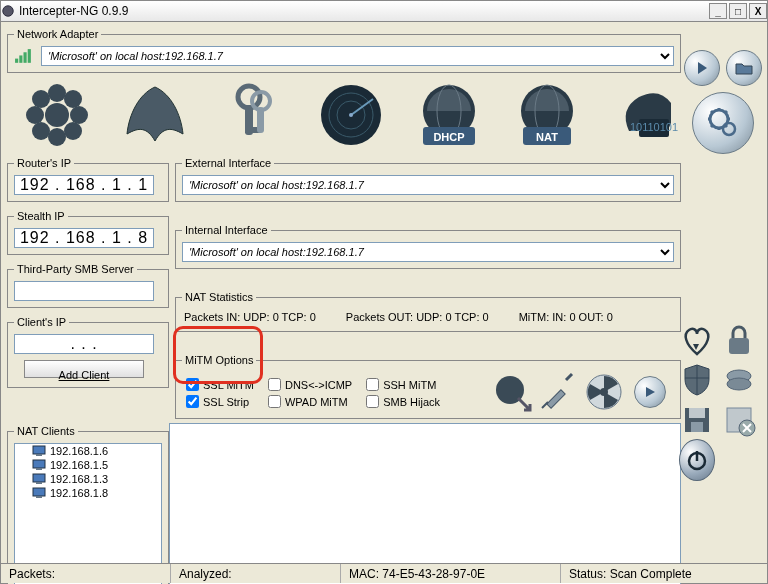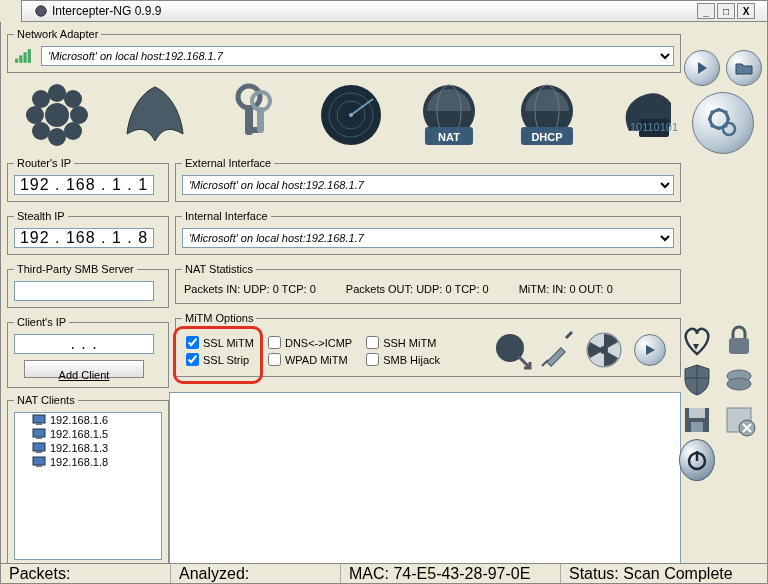--- a/index.html
+++ b/index.html
@@ -1,58 +1,58 @@
 <!DOCTYPE html>
 <html><head>
 <meta charset="utf-8">
 <style>
 * { box-sizing: border-box; margin: 0; padding: 0; font-family: Tahoma, sans-serif; font-size: 11px; }
 body { background: #ece9d8; width: 768px; height: 584px; overflow: hidden; }
-.titlebar { height: 22px; background: linear-gradient(#fff,#e8e8e8); border: 1px solid #888; display: flex; align-items: center; padding: 0 12px; margin-left: 21px; }
+.titlebar { height: 22px; background: linear-gradient(#fff,#e8e8e8); border: 1px solid #888; display: flex; align-items: center; padding: 0 0; }
 .title-icon { width: 14px; height: 14px; margin-right: 4px; display:inline-flex; align-items:center; justify-content:center; }
 .title { flex: 1; font-size: 12px; }
 .winbtns { display: flex; gap: 2px; }
 .winbtn { width: 18px; height: 16px; border: 1px solid #888; background: #eee; display: flex; align-items:center; justify-content:center; font-family: Arial; font-size:10px; font-weight:bold; }
 .app { border: 1px solid #888; border-top: none; height: 562px; padding: 4px 6px; position: relative; }
 fieldset { border: 1px solid #888; padding: 6px 6px 6px 6px; margin: 2px 0; position: relative; background: #ece9d8; }
 legend { font-size: 11px; padding: 0 3px; background: #ece9d8; }
 .top-row { display: flex; align-items: stretch; gap: 6px; }
 .adapter-group { flex: 1; }
 .signal { width: 22px; display:inline-block; }
 .dropdown { width: 100%; height: 20px; border: 1px solid #7f9db9; background: #fff; font-size: 11px; padding: 1px 2px; font-style: italic; }
 .big-icons { display: flex; gap: 10px; padding: 4px 6px; align-items: center; }
 .big-icon { width: 88px; height: 72px; display: flex; align-items:center; justify-content:center; }
 .big-icon svg { width: 72px; height: 72px; }
 .right-col { position: absolute; right: 8px; top: 28px; width: 72px; display: flex; flex-direction: column; gap: 6px; align-items: center; }
 .round-btn { width: 36px; height: 36px; border-radius: 50%; background: radial-gradient(circle at 30% 30%, #fff, #b8c8d4 60%, #7a8a96); display:flex; align-items:center; justify-content:center; border:1px solid #6b7b87; }
 .round-btn.big { width: 62px; height: 62px; }
 .mid { display: flex; gap: 6px; }
 .left-stack { width: 162px; display:flex; flex-direction:column; gap:4px; }
-.right-stack { flex: 1; display:flex; flex-direction:column; gap:4px; margin-right: 80px; }
+.right-stack { flex: 1; display:flex; flex-direction:column; gap:18px; margin-right: 80px; }
 .ipbox { width: 140px; height: 20px; border: 1px solid #7f9db9; background:#fff; display:flex; align-items:center; justify-content:center; letter-spacing: 1px; font-size: 16px; }
 .textin { width: 140px; height: 20px; border: 1px solid #7f9db9; background:#fff; padding: 1px 3px; font-size:11px; }
 .btn { height: 18px; border: 1px solid #888; background: linear-gradient(#fff,#e0e0e0); padding: 8px 10px; text-decoration: underline; }
 .nat-stats { font-size: 11px; padding: 2px 2px; display:flex; gap: 30px; }
 .mitm-area { display:flex; align-items: flex-end; gap: 6px; }
 .checks { display:grid; grid-template-columns: auto auto auto; gap: 4px 14px; padding: 4px; }
 .chk { display:flex; align-items:center; gap:4px; font-size:11px; white-space: nowrap; }
 .chk input { width: 13px; height: 13px; }
 .highlight { border: 3px solid #e03020; border-radius: 10px; position: absolute; left: 172px; top: 304px; width: 90px; height: 58px; pointer-events:none; }
 .mitm-icons { display:flex; gap:6px; margin-left: auto; align-items:center; padding-right: 4px; }
 .mitm-icon { width: 40px; height: 40px; display:flex; align-items:center; justify-content:center; }
 .bottom { display:flex; gap: 0; margin-top: 2px; }
 .clients { width: 162px; }
 .client-list { background:#fff; border:1px solid #7f9db9; height: 148px; overflow:auto; }
 .client-item { display:flex; align-items:center; gap:4px; padding: 1px 17px; font-size:11px; }
 .client-item svg { width:14px; height:12px; }
 .log-box { flex:1; background:#fff; border:1px solid #7f9db9; height: 175px; margin-right: 80px; }
 .side-icons { position:absolute; right: 8px; top: 300px; width: 80px; display:grid; grid-template-columns: 1fr 1fr; gap: 4px; }
 .side-icons .cell { width: 36px; height: 36px; display:flex; align-items:center; justify-content:center; }
 .statusbar { position:absolute; left:0; right:0; bottom:0; height: 20px; border-top:1px solid #888; background:#ece9d8; display:flex; }
-.sb-cell { border-right:1px solid #aaa; padding: 2px 8px; font-size:16px; display:flex; align-items:center; }
+.sb-cell { border-right:1px solid #aaa; padding: 2px 8px; font-size:12px; display:flex; align-items:center; }
 .power { width: 42px; height: 42px; border-radius:50%; background: radial-gradient(circle at 30% 30%,#fff,#9ab 60%,#678); display:flex; align-items:center; justify-content:center; margin: 4px auto; border:1px solid #567; }
 </style>
 </head>
 <body>
 
 <div class="titlebar">
   <span class="title-icon">
       <svg viewBox="0 0 16 16">
         <circle cx="8" cy="8" r="6" fill="#556" stroke="#223"></circle>
       </svg>
@@ -140,31 +140,31 @@
           <circle cx="36" cy="36" r="14" fill="none" stroke="#3a5a6a" stroke-width="1"></circle>
           <path d="M36 36 L58 20" stroke="#6a9aba" stroke-width="2"></path>
           <circle cx="36" cy="36" r="2" fill="#8ac"></circle>
         </svg>
       </div>
     <div class="big-icon">
         <svg viewBox="0 0 72 72">
           <circle cx="36" cy="32" r="26" fill="#2a3a46"></circle>
           <path d="M14 32 a22 22 0 0 1 44 0" fill="#4a5a66"></path>
           <ellipse cx="36" cy="32" rx="12" ry="26" fill="none" stroke="#6a7a86" stroke-width="1"></ellipse>
-          <rect x="12" y="48" width="48" height="18" rx="3" fill="#3a5a7a"></rect>
-          <text x="36" y="62" text-anchor="middle" fill="#fff" font-size="14" font-weight="bold" font-family="Arial">NAT</text>
+          <rect x="10" y="48" width="52" height="18" rx="3" fill="#3a5a7a"></rect>
+          <text x="36" y="62" text-anchor="middle" fill="#fff" font-size="13" font-weight="bold" font-family="Arial">DHCP</text>
         </svg>
       </div>
     <div class="big-icon">
         <svg viewBox="0 0 72 72">
           <circle cx="36" cy="32" r="26" fill="#2a3a46"></circle>
           <path d="M14 32 a22 22 0 0 1 44 0" fill="#4a5a66"></path>
           <ellipse cx="36" cy="32" rx="12" ry="26" fill="none" stroke="#6a7a86" stroke-width="1"></ellipse>
-          <rect x="10" y="48" width="52" height="18" rx="3" fill="#3a5a7a"></rect>
-          <text x="36" y="62" text-anchor="middle" fill="#fff" font-size="13" font-weight="bold" font-family="Arial">DHCP</text>
+          <rect x="12" y="48" width="48" height="18" rx="3" fill="#3a5a7a"></rect>
+          <text x="36" y="62" text-anchor="middle" fill="#fff" font-size="14" font-weight="bold" font-family="Arial">NAT</text>
         </svg>
       </div>
     <div class="big-icon">
         <svg viewBox="0 0 72 72">
           <path d="M20 52 Q10 30 30 18 Q50 8 62 24 L62 44 Q60 52 50 52 Z" fill="#2a3a46"></path>
           <rect x="30" y="40" width="30" height="18" rx="2" fill="#1a2a36"></rect>
           <text x="45" y="52" text-anchor="middle" fill="#5a8aaa" font-size="6" font-family="monospace">10110101</text>
         </svg>
       </div>
   </div>

